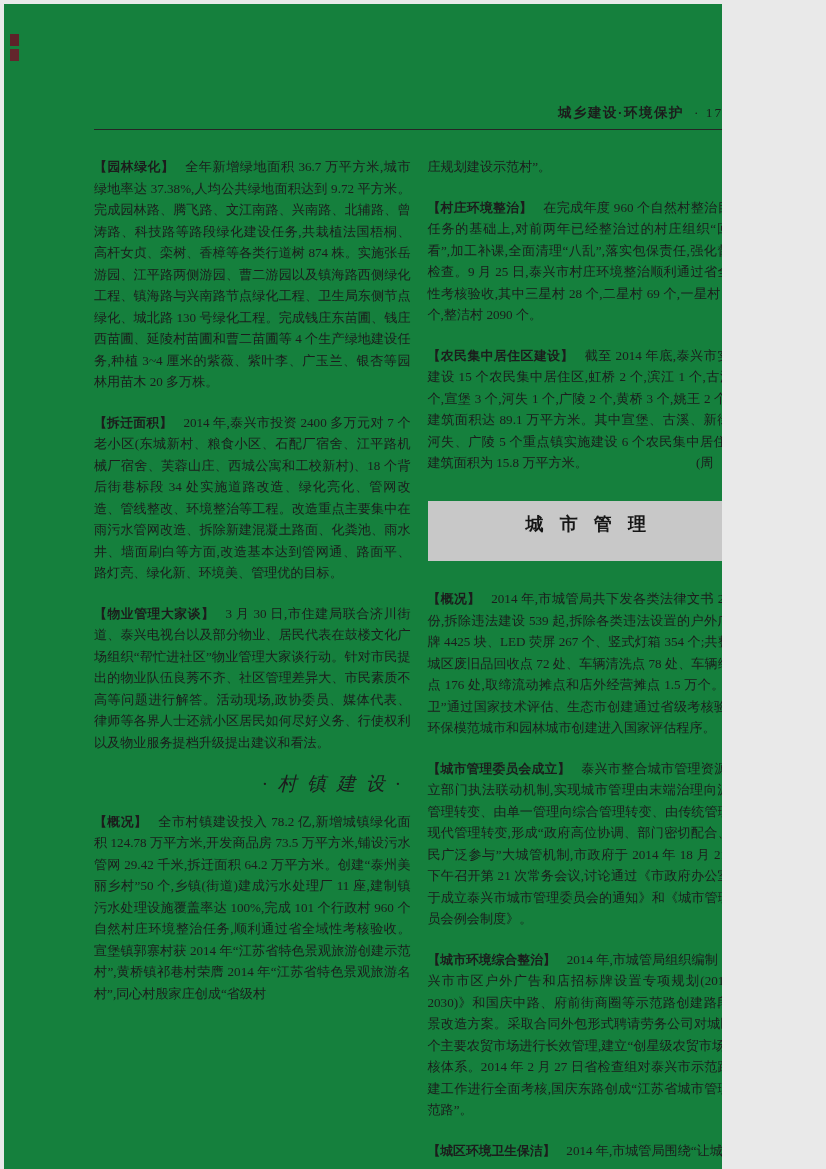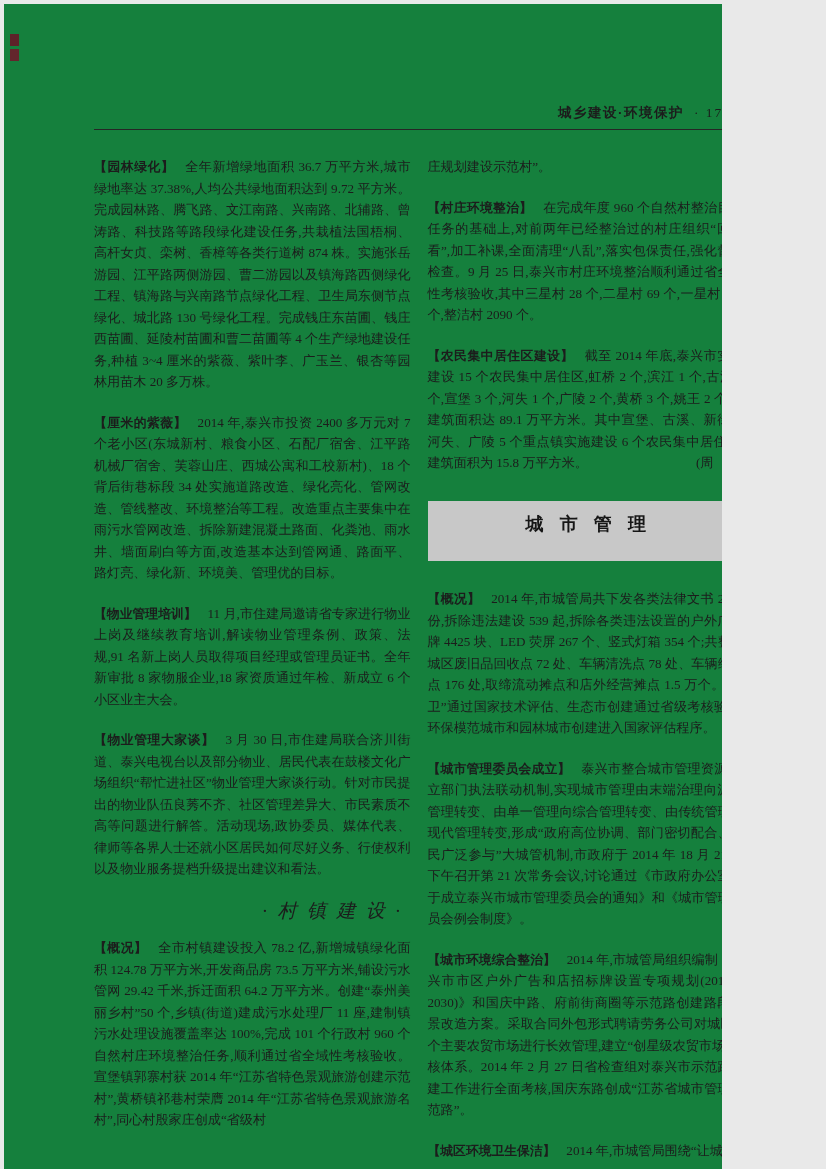--- a/index.html
+++ b/index.html
@@ -71,24 +71,21 @@
       <span class="header-page">· 170 ·</span>
     </div>
 
     <div class="columns">
 
       <div class="col">
         <p class="entry">
           <span class="entry-label">【园林绿化】</span><span>全年新增绿地面积 36.7 万平方米,城市绿地率达 37.38%,人均公共绿地面积达到 9.72 平方米。完成园林路、腾飞路、文江南路、兴南路、北辅路、曾涛路、科技路等路段绿化建设任务,共栽植法国梧桐、高杆女贞、栾树、香樟等各类行道树 874 株。实施张岳游园、江平路两侧游园、曹二游园以及镇海路西侧绿化工程、镇海路与兴南路节点绿化工程、卫生局东侧节点绿化、城北路 130 号绿化工程。完成钱庄东苗圃、钱庄西苗圃、延陵村苗圃和曹二苗圃等 4 个生产绿地建设任务,种植 3~4 厘米的紫薇、紫叶李、广玉兰、银杏等园林用苗木 20 多万株。</span>
         </p>
         <p class="entry">
-          <span class="entry-label">【厘米的紫薇】</span><span>2014 年,泰兴市投资 2400 多万元对 7 个老小区(东城新村、粮食小区、石配厂宿舍、江平路机械厂宿舍、芙蓉山庄、西城公寓和工校新村)、18 个背后街巷标段 34 处实施道路改造、绿化亮化、管网改造、管线整改、环境整治等工程。改造重点主要集中在雨污水管网改造、拆除新建混凝土路面、化粪池、雨水井、墙面刷白等方面,改造基本达到管网通、路面平、路灯亮、绿化新、环境美、管理优的目标。</span>
-        </p>
-        <p class="entry">
-          <span class="entry-label">【物业管理培训】</span><span>11 月,市住建局邀请省专家进行物业上岗及继续教育培训,解读物业管理条例、政策、法规,91 名新上岗人员取得项目经理或管理员证书。全年新审批 8 家物服企业,18 家资质通过年检、新成立 6 个小区业主大会。</span>
+          <span class="entry-label">【拆迁面积】</span><span>2014 年,泰兴市投资 2400 多万元对 7 个老小区(东城新村、粮食小区、石配厂宿舍、江平路机械厂宿舍、芙蓉山庄、西城公寓和工校新村)、18 个背后街巷标段 34 处实施道路改造、绿化亮化、管网改造、管线整改、环境整治等工程。改造重点主要集中在雨污水管网改造、拆除新建混凝土路面、化粪池、雨水井、墙面刷白等方面,改造基本达到管网通、路面平、路灯亮、绿化新、环境美、管理优的目标。</span>
         </p>
         <p class="entry">
           <span class="entry-label">【物业管理大家谈】</span><span>3 月 30 日,市住建局联合济川街道、泰兴电视台以及部分物业、居民代表在鼓楼文化广场组织“帮忙进社区”物业管理大家谈行动。针对市民提出的物业队伍良莠不齐、社区管理差异大、市民素质不高等问题进行解答。活动现场,政协委员、媒体代表、律师等各界人士还就小区居民如何尽好义务、行使权利以及物业服务提档升级提出建议和看法。</span>
         </p>
         <h2 class="section-heading">·村镇建设·</h2>
         <p class="entry">
           <span class="entry-label">【概况】</span><span>全市村镇建设投入 78.2 亿,新增城镇绿化面积 124.78 万平方米,开发商品房 73.5 万平方米,铺设污水管网 29.42 千米,拆迁面积 64.2 万平方米。创建“泰州美丽乡村”50 个,乡镇(街道)建成污水处理厂 11 座,建制镇污水处理设施覆盖率达 100%,完成 101 个行政村 960 个自然村庄环境整治任务,顺利通过省全域性考核验收。宣堡镇郭寨村获 2014 年“江苏省特色景观旅游创建示范村”,黄桥镇祁巷村荣膺 2014 年“江苏省特色景观旅游名村”,同心村殷家庄创成“省级村</span>
         </p>
       </div>
 

